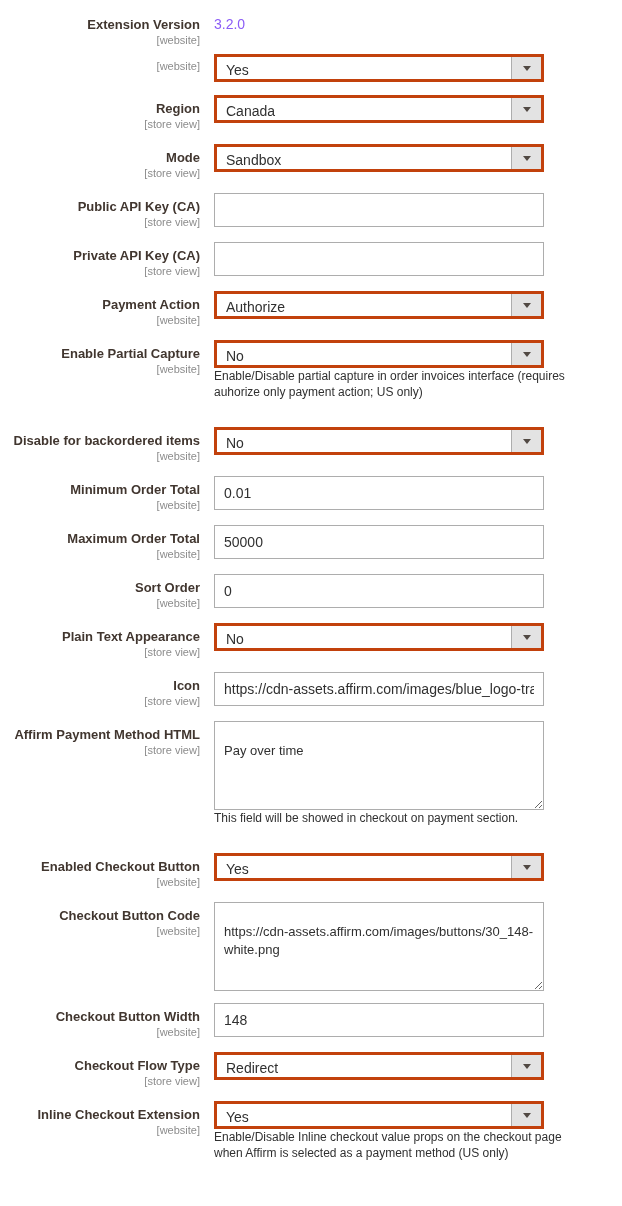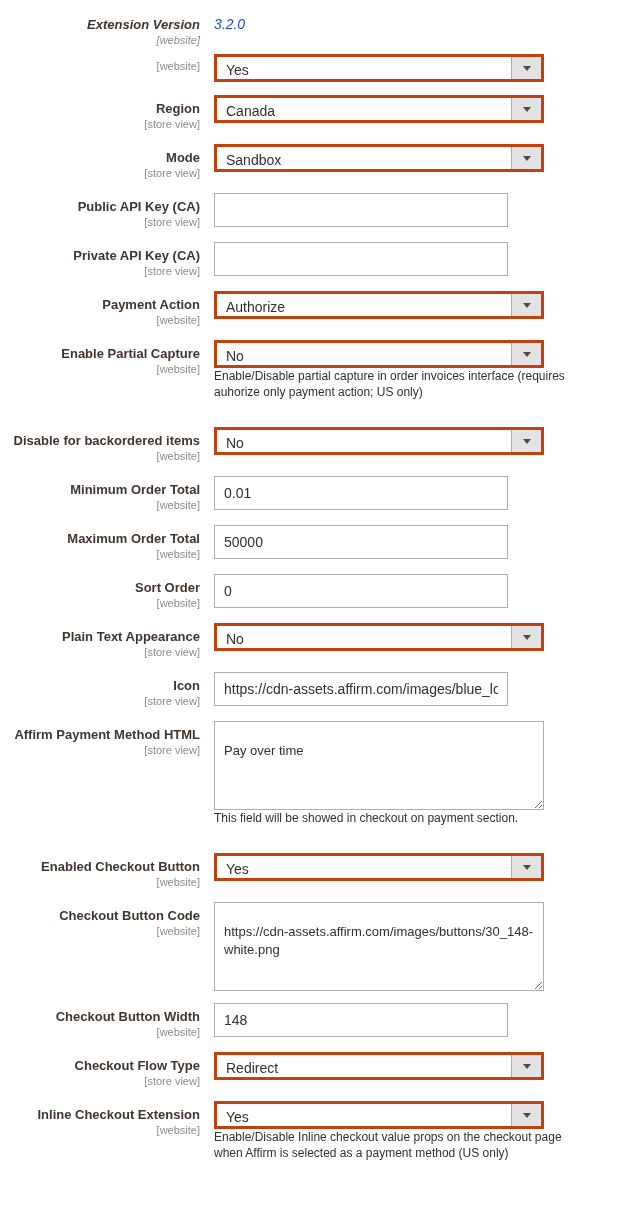--- a/index.html
+++ b/index.html
@@ -6,37 +6,37 @@
   html, body { margin: 0; padding: 0; background: #ffffff; }
   body {
     width: 622px;
     font-family: "Liberation Sans", sans-serif;
     color: #303030;
   }
   .form { padding: 11px 0 2px 0; }
   .row { display: flex; align-items: flex-start; margin-bottom: 13px; }
   .row.mb-ta { margin-bottom: 12px; }
   .row.mb-note { margin-bottom: 27px; }
-  .row.static-row { margin-bottom: 7px; font-style: italic; }
+  .row.static-row { margin-bottom: 7px; }
 
   .label-cell { width: 200px; flex: none; text-align: right; padding-top: 5px; }
   .field-label {
     font-size: 13px; font-weight: bold; color: #41362f; line-height: 17px;
     display: block;
   }
   .field-scope {
     font-size: 11px; color: #8c8c8c; line-height: 14px; display: block;
   }
 
   .control-cell { width: 330px; flex: none; margin-left: 14px; }
 
-  .static-value { font-size: 14px; color: #1d4ed8; line-height: 17px; padding-top: 5px; }
+  .static-value { font-size: 14px; color: #8b5cf6; line-height: 17px; padding-top: 5px; }
 
   .text-input {
-    width: 294px; height: 28px; border: 1px solid #adadad; border-radius: 0;
+    width: 330px; height: 28px; border: 1px solid #adadad; border-radius: 0;
     background: #fff; font-family: inherit; font-size: 14px; color: #303030;
     padding: 16px 9px; outline: none; display: block;
   }
 
   .select-box {
     width: 330px; height: 28px; border: 3px solid #c2410c; background: #fff;
     display: flex; align-items: stretch; cursor: pointer; user-select: none;
   }
   .select-value {
     flex: 1 1 auto; font-size: 14px; color: #303030; line-height: 26px;

